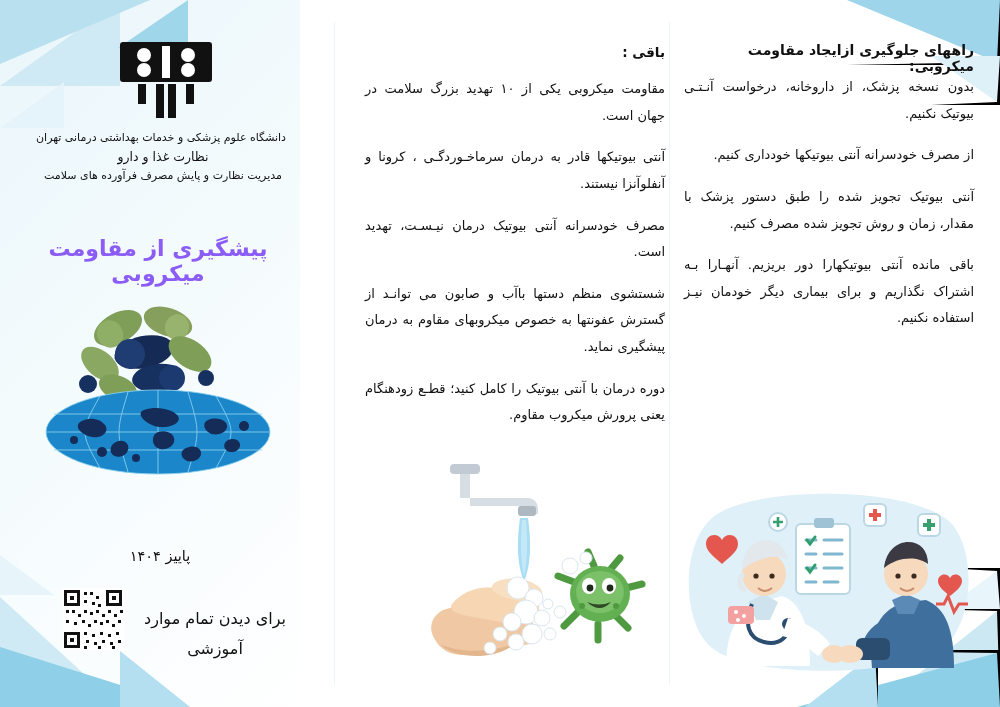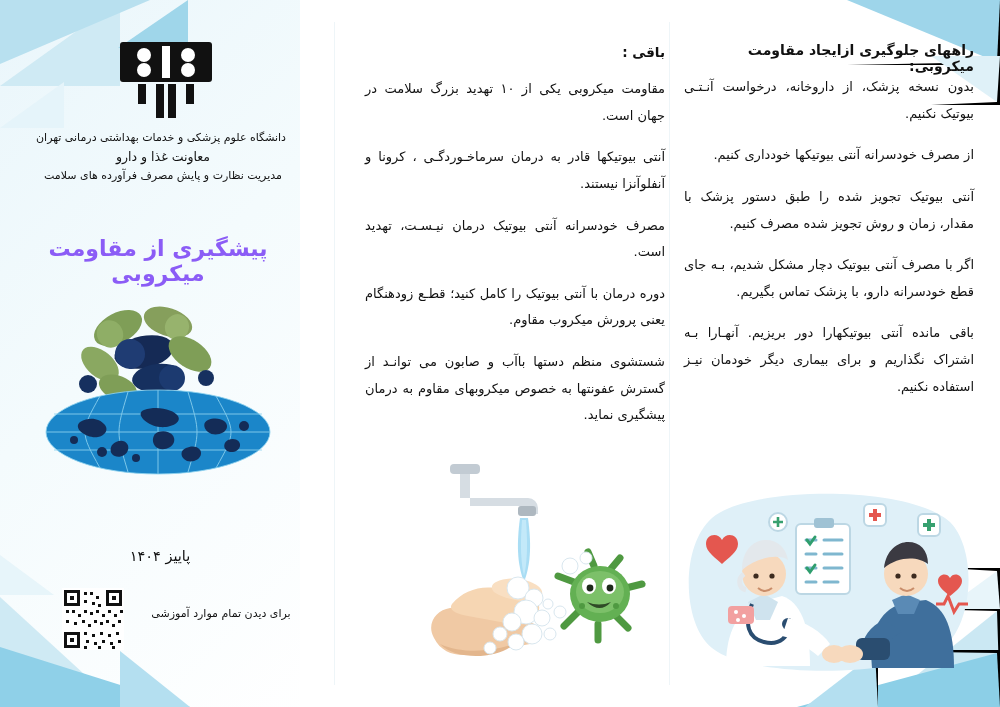--- a/index.html
+++ b/index.html
@@ -124,24 +124,24 @@
   }
 
   .qr-wrap {
     position: absolute;
     left: 62px; top: 588px;
     width: 62px; height: 62px;
     background: #fff;
   }
   .qr-note {
     position: absolute;
-    left: 136px; top: 604px;
+    left: 130px; top: 604px;
     width: 170px;
     text-align: center;
-    font-size: 11px;
+    font-size: 16px;
     line-height: 1.9;
     color: #111;
   }
 
   
   .mid-col {
     position: absolute;
     right: 335px;
     top: 44px;
     width: 300px;
@@ -236,21 +236,21 @@
         <rect x="44" y="6" width="8" height="32" fill="#fff"></rect>
         <rect x="38" y="44" width="8" height="34" fill="#111"></rect>
         <rect x="50" y="44" width="8" height="34" fill="#111"></rect>
         <rect x="20" y="44" width="8" height="20" fill="#111"></rect>
         <rect x="68" y="44" width="8" height="20" fill="#111"></rect>
       </svg>
     </div>
 
     <div class="org-lines">
       <div class="org-line l1">دانشگاه علوم پزشکی و خدمات بهداشتی درمانی تهران</div>
-      <div class="org-line l2">معاونت غذا و دارو</div>
+      <div class="org-line l2">نظارت غذا و دارو</div>
       <div class="org-line l3">مدیریت نظارت و پایش مصرف فرآورده های سلامت</div>
     </div>
 
     <div class="main-title">پیشگیری از مقاومت میکروبی</div>
 
     <div class="art-pills">
       <svg viewBox="0 0 236 190" width="236" height="190" aria-hidden="true">
 
         <g>
           <ellipse cx="78" cy="36" rx="26" ry="15" fill="#7f9e57" transform="rotate(-28 78 36)"></ellipse>
@@ -356,22 +356,22 @@
     <div class="qr-note">
       <div>برای دیدن تمام موارد آموزشی</div>
     </div>
   </div>
 
   <div class="mid-col">
     <div class="mid-head">باقی :</div>
     <div class="para">مقاومت میکروبی یکی از ۱۰ تهدید بزرگ سلامت در جهان است.</div>
     <div class="para">آنتی بیوتیکها قادر به درمان سرماخـوردگـی ، کرونا و آنفلوآنزا نیستند.</div>
     <div class="para">مصرف خودسرانه آنتی بیوتیک درمان نیـسـت، تهدید است.</div>
+    <div class="para">شستشوی منظم دستها باآب و صابون می توانـد از گسترش عفونتها به خصوص میکروبهای مقاوم به درمان پیشگیری نماید.</div>
     <div class="para">دوره درمان با آنتی بیوتیک را کامل کنید؛ قطـع زودهنگام یعنی پرورش میکروب مقاوم.</div>
-    <div class="para">شستشوی منظم دستها باآب و صابون می توانـد از گسترش عفونتها به خصوص میکروبهای مقاوم به درمان پیشگیری نماید.</div>
   </div>
 
   <div class="art-hands">
     <svg viewBox="0 0 300 215" width="300" height="215" aria-hidden="true">
 
       <path d="M60 8 h10 v28 h58 a10 10 0 0 1 10 10 v6 h-16 v-4 a4 4 0 0 0 -4 -4 h-48 v-8 h-10z" fill="#d6dde3"></path>
       <rect x="50" y="2" width="30" height="10" rx="4" fill="#c2cbd3"></rect>
       <rect x="118" y="44" width="18" height="10" rx="3" fill="#aeb8c0"></rect>
 
       <path d="M120 56 C116 86 118 104 124 120 C130 104 132 86 128 56 z" fill="#9ad7f2" opacity="0.85"></path>
@@ -431,21 +431,20 @@
         <circle cx="160" cy="150" r="6"></circle>
       </g>
     </svg>
   </div>
 
   <div class="right-col">
     <div class="right-head">راههای جلوگیری ازایجاد مقاومت میکروبی:</div>
     <div class="para">بدون نسخه پزشک، از داروخانه، درخواست آنـتـی بیوتیک نکنیم.</div>
     <div class="para">از مصرف خودسرانه آنتی بیوتیکها خودداری کنیم.</div>
     <div class="para">آنتی بیوتیک تجویز شده را طبق دستور پزشک با مقدار، زمان و روش تجویز شده مصرف کنیم.</div>
-    <div class="para">اگر با مصرف آنتی بیوتیک دچار مشکل شدیم، بـه جای قطع خودسرانه دارو، با پزشک تماس بگیریم.</div>
     <div class="para">باقی مانده آنتی بیوتیکهارا دور بریزیم. آنهـارا   بـه اشتراک نگذاریم و برای بیماری دیگر خودمان نیـز استفاده نکنیم.</div>
   </div>
 
   <div class="art-doctor">
     <svg viewBox="0 0 300 200" width="300" height="200" aria-hidden="true">
 
       <path d="M34 40 C70 8 230 6 272 44 C300 72 296 150 262 172 C216 200 70 200 34 170 C4 146 2 68 34 40z" fill="#dff0f8"></path>
 
       <rect x="118" y="46" width="54" height="70" rx="5" fill="#ffffff" stroke="#bcd7e4" stroke-width="2"></rect>
       <rect x="136" y="40" width="20" height="10" rx="3" fill="#9fc2d4"></rect>

